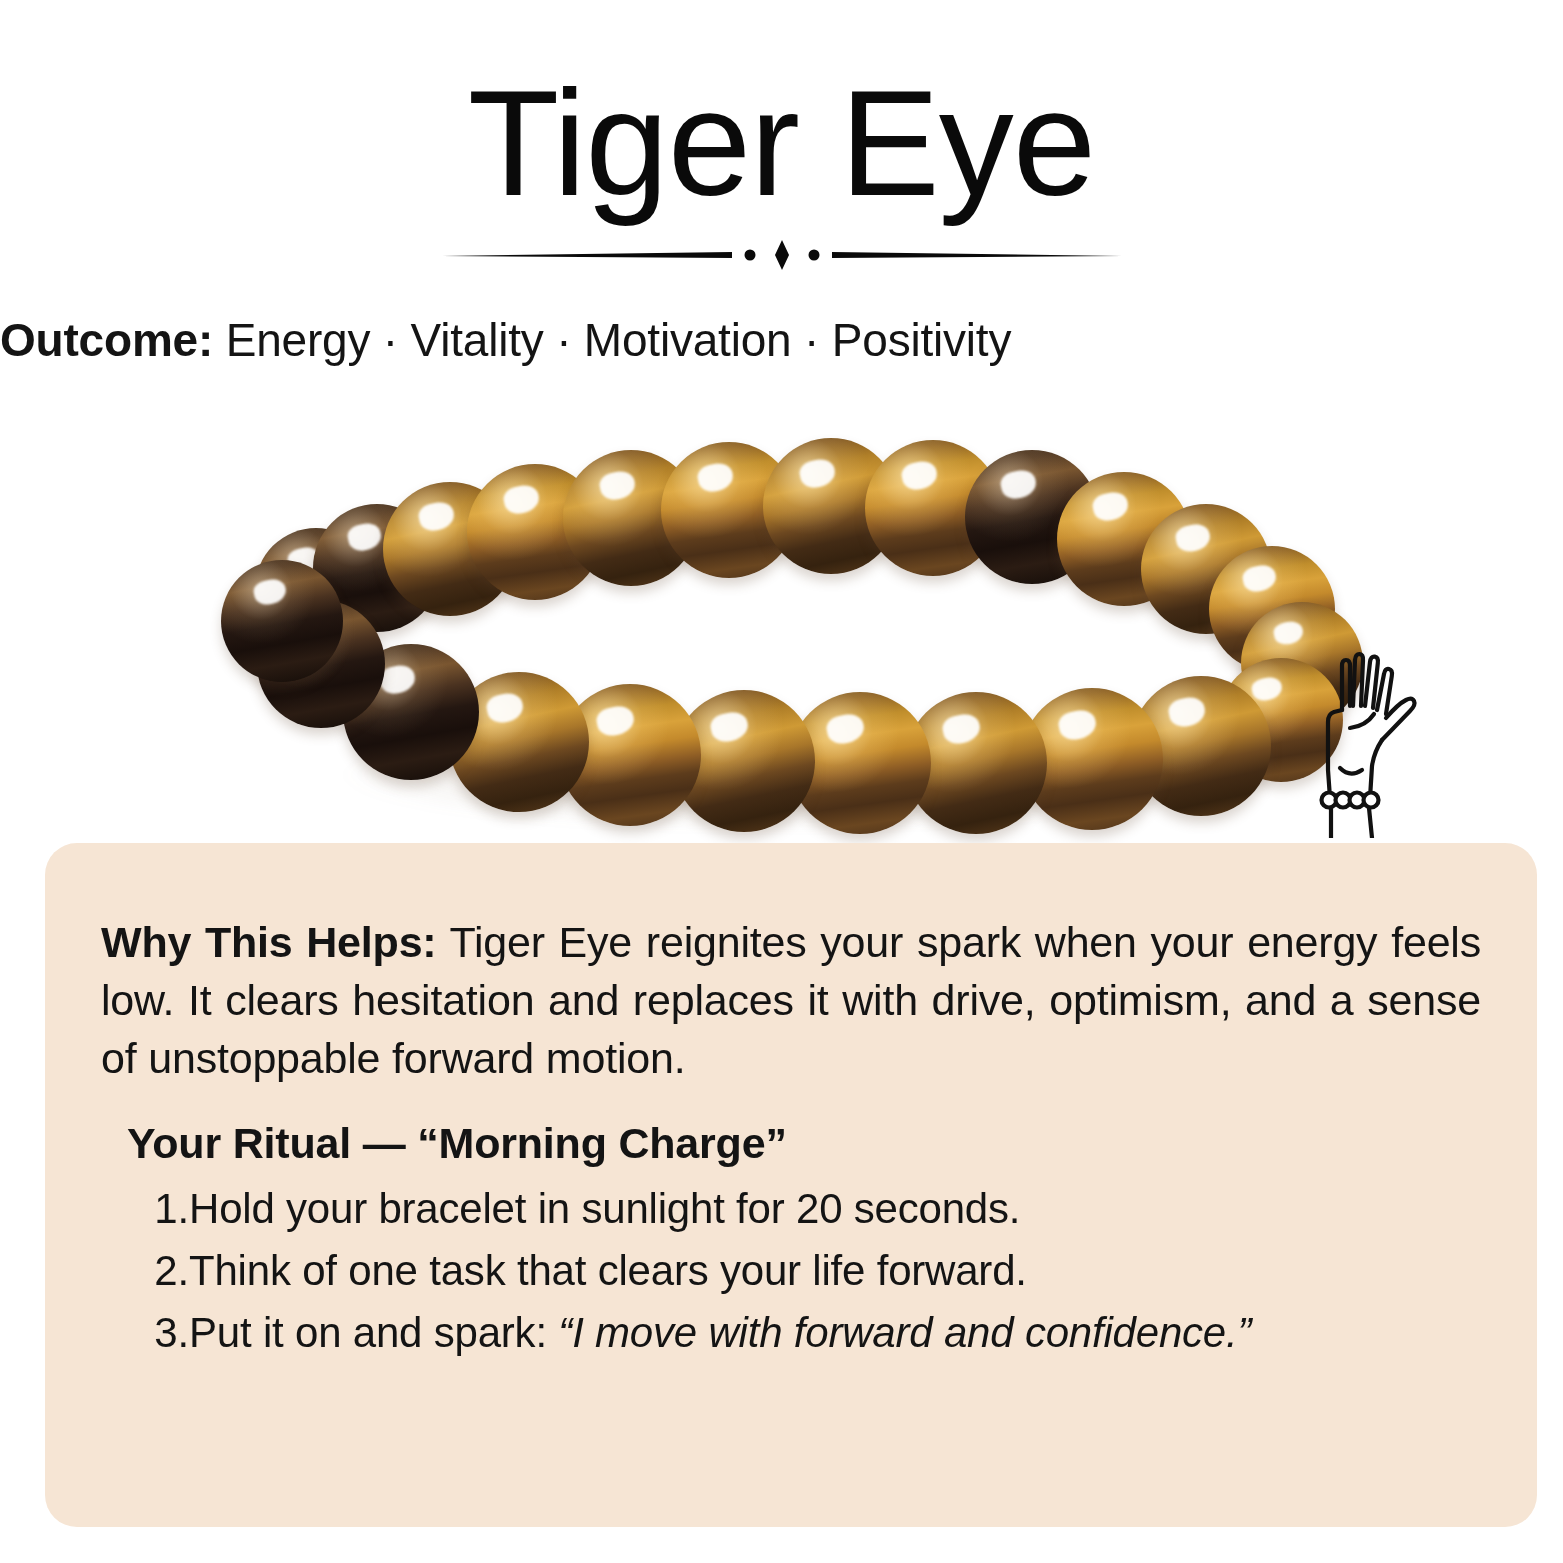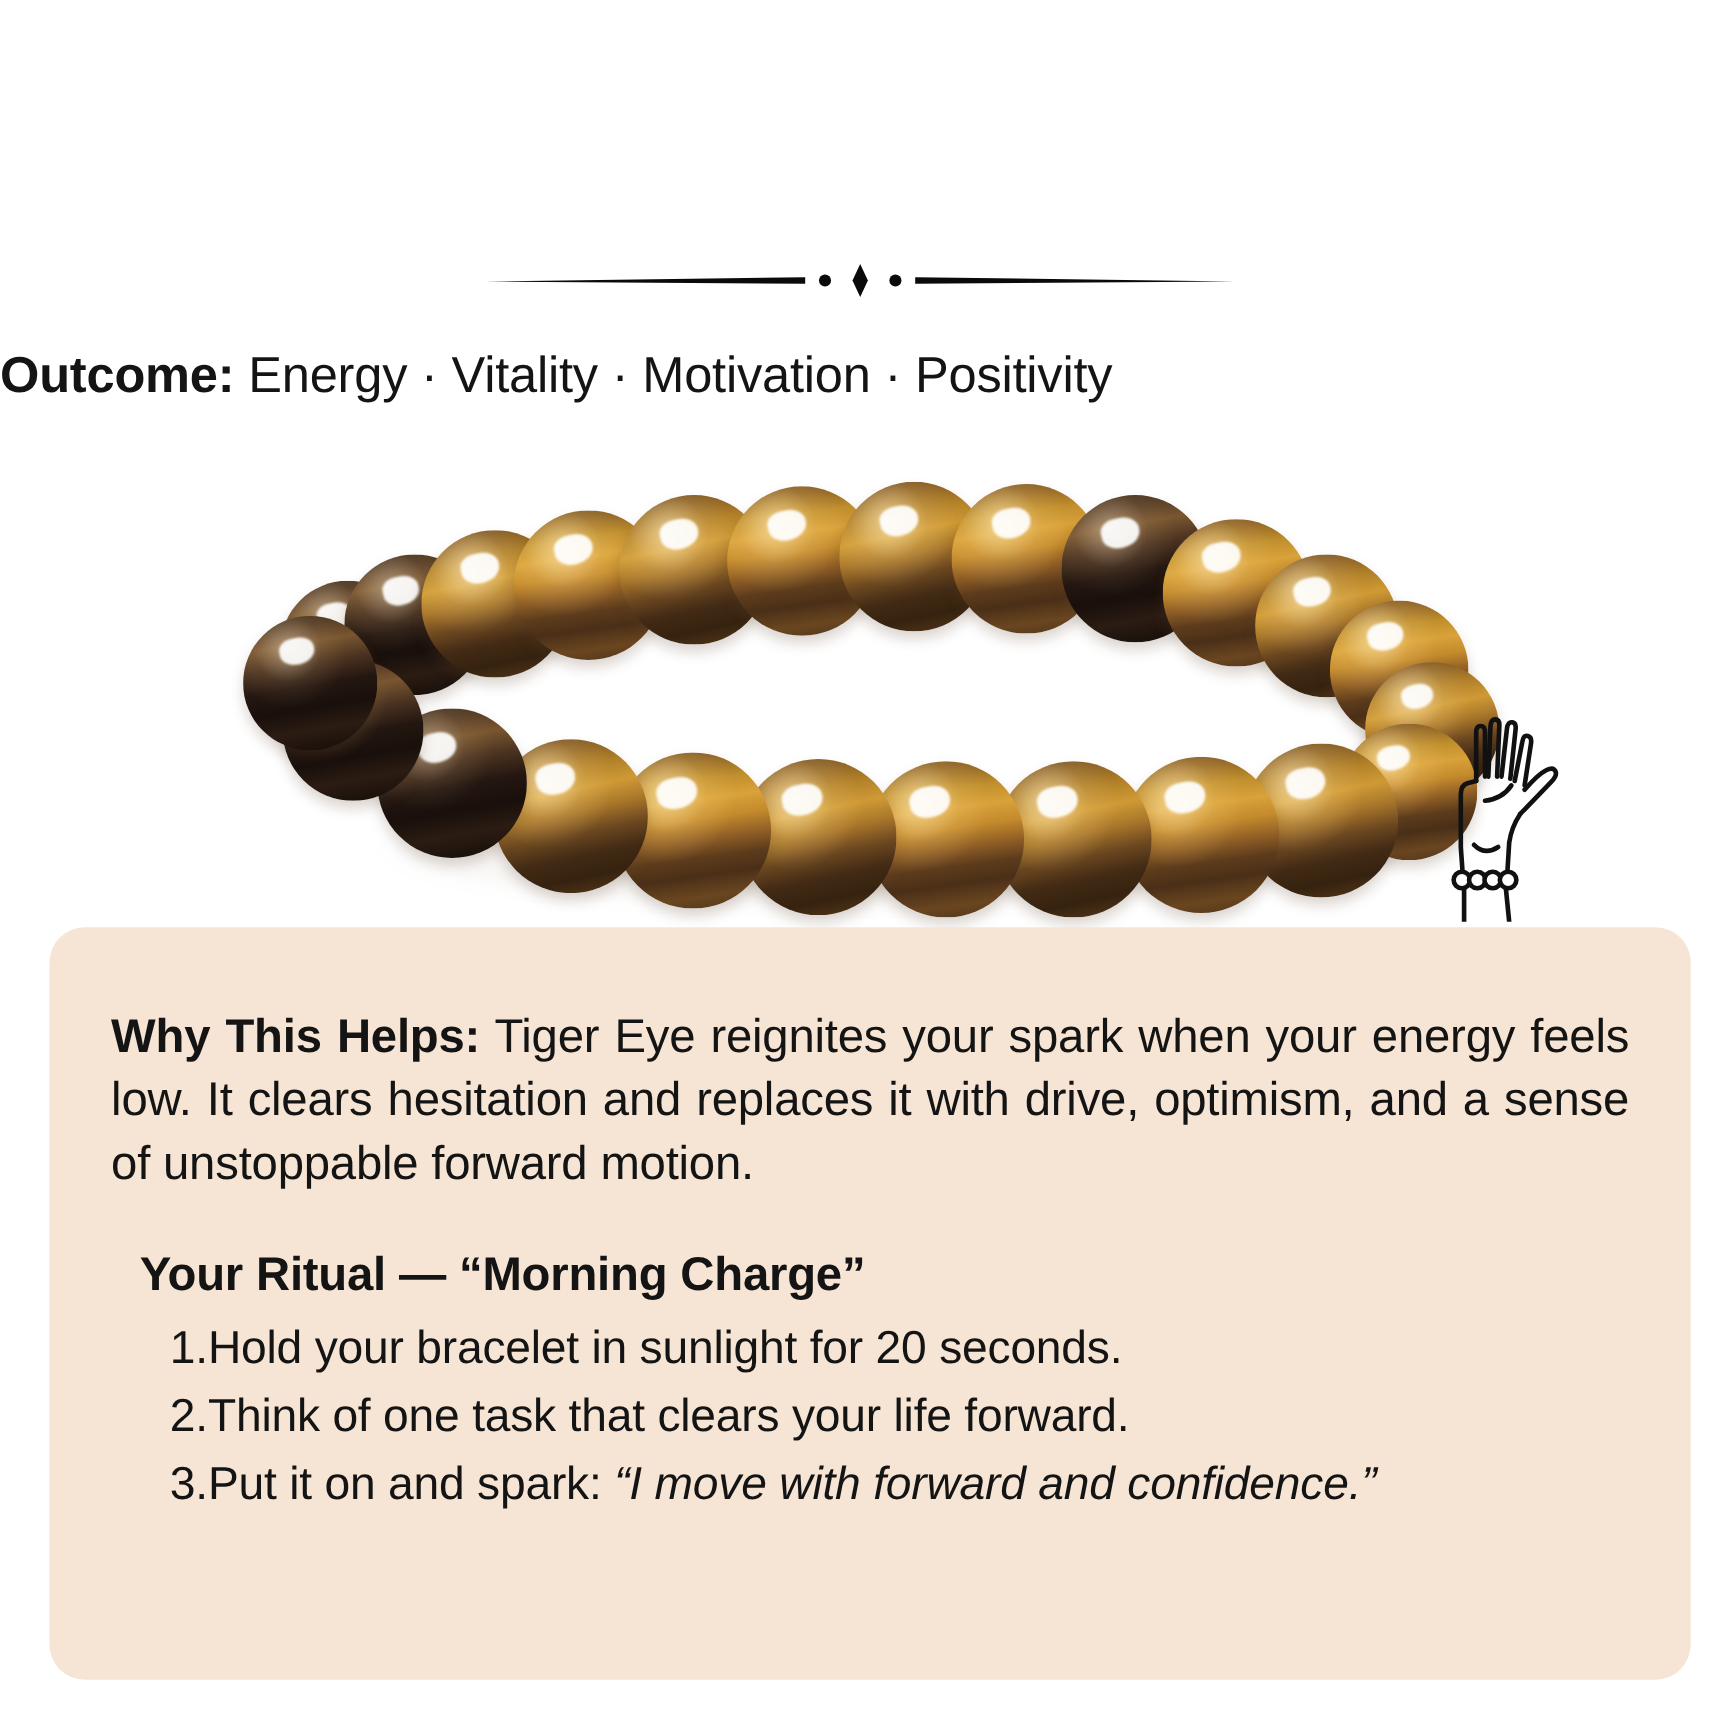--- a/index.html
+++ b/index.html
@@ -186,21 +186,21 @@
   .why {
     font-size: 43px;
     line-height: 1.35;
     color: #141414;
     text-align: justify;
     letter-spacing: -0.2px;
   }
   .why .lbl { font-weight: 700; }
 
   .ritual-title {
-    margin-top: 48px;
+    margin-top: 32px;
     margin-left: 26px;
     font-size: 43px;
     font-weight: 700;
     color: #141414;
     letter-spacing: -0.2px;
   }
   .steps {
     margin-top: 10px;
     margin-left: 46px;
     font-size: 42px;
@@ -220,20 +220,23 @@
     color: #141414;
     letter-spacing: -0.2px;
   }
   .best-time .lbl { font-weight: 700; }
 </style>
 </head>
 <body>
 
 <div class="page">
 
+  <div class="title-wrap">
+    <div class="title">Tiger Eye</div>
+  </div>
 
   <div class="divider">
     <svg width="700" height="34" viewBox="0 0 700 34" aria-hidden="true">
       <path d="M10 18 L300 14 L300 20 Z" fill="#0a0a0a"></path>
       <path d="M690 18 L400 14 L400 20 Z" fill="#0a0a0a"></path>
       <circle cx="318" cy="17" r="5.5" fill="#0a0a0a"></circle>
       <circle cx="382" cy="17" r="5.5" fill="#0a0a0a"></circle>
       <path d="M350 2 L357 17 L350 32 L343 17 Z" fill="#0a0a0a"></path>
     </svg>
   </div>

